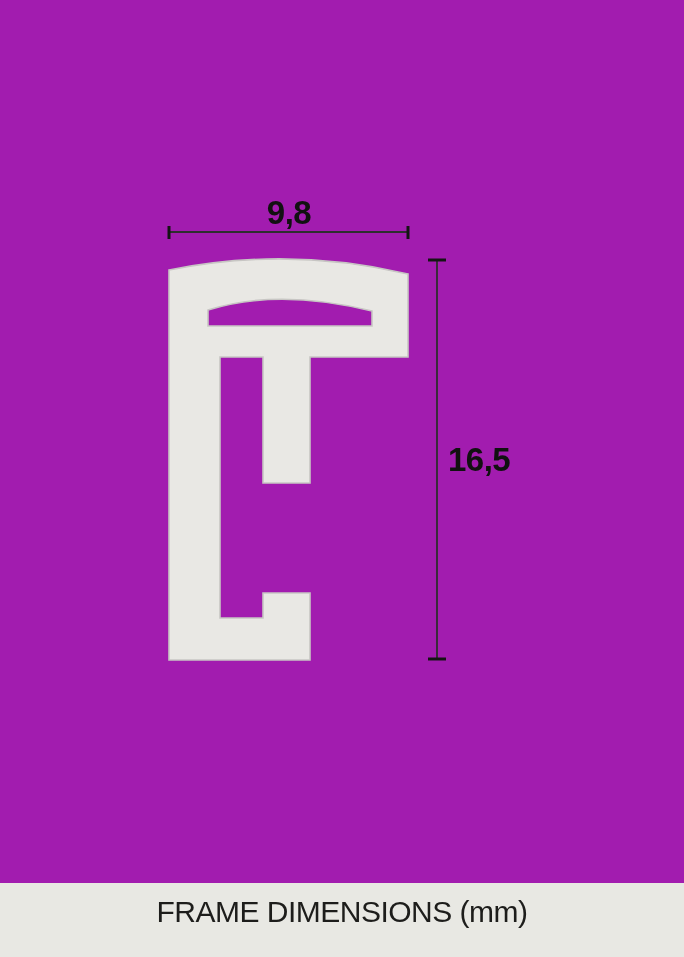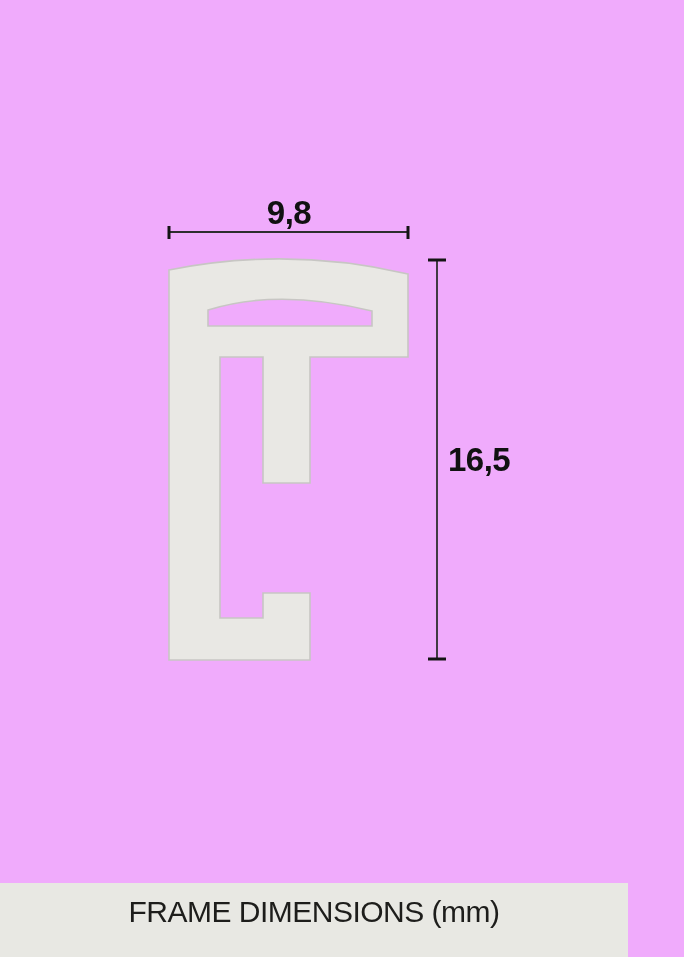--- a/index.html
+++ b/index.html
@@ -5,21 +5,21 @@
   html, body {
     margin: 0;
     padding: 0;
     background: #ffffff;
     font-family: "Liberation Sans", sans-serif;
   }
   .canvas {
     position: relative;
     width: 684px;
     height: 957px;
-    background: #f0abfc;
+    background: #a21caf;
     overflow: hidden;
     text-align: center;
   }
   .drawing {
     position: absolute;
     top: 0;
     left: 0;
   }
   .profile-path {
     stroke: #c7c6c3;
@@ -37,21 +37,21 @@
     fill: #111111;
     font-family: "Liberation Sans", sans-serif;
     font-size: 33px;
     font-weight: 600;
     letter-spacing: -0.5px;
   }
   .footer-bar {
     position: absolute;
     left: 0;
     top: 883px;
-    width: 628px;
+    width: 684px;
     height: 74px;
     background: #e8e8e3;
     display: flex;
     justify-content: center;
     align-items: flex-start;
   }
   .footer-label {
     margin-top: 12px;
     font-size: 30px;
     font-weight: 400;

